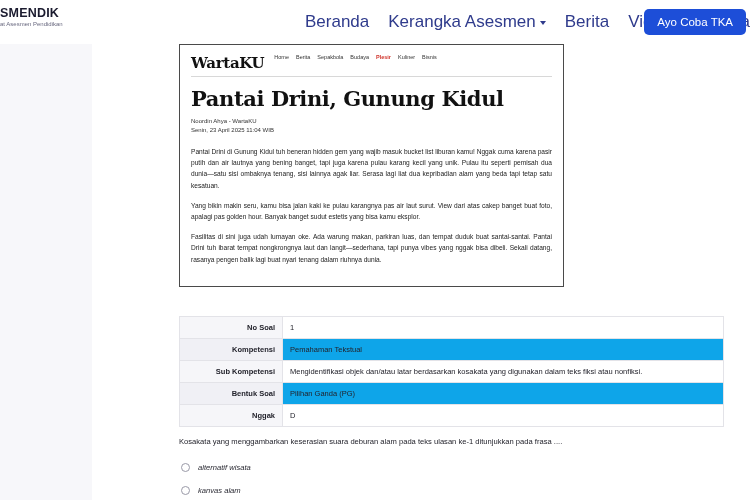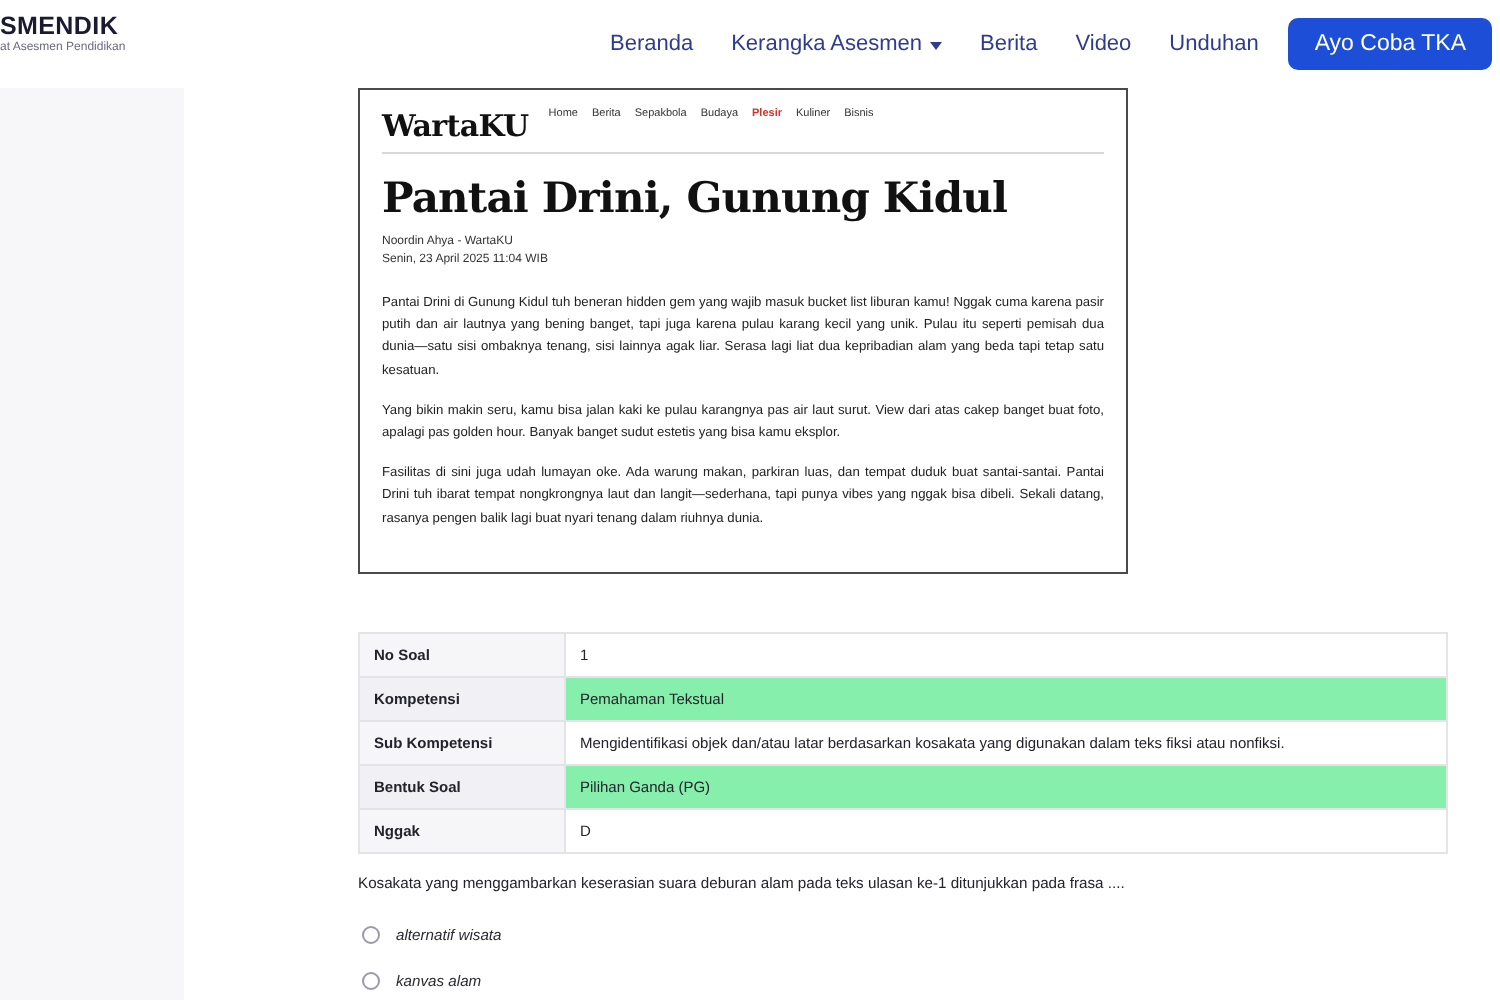--- a/index.html
+++ b/index.html
@@ -56,21 +56,21 @@
   .navlinks {
     position: absolute;
     left: 305px;
     top: 0;
     height: 44px;
     display: flex;
     align-items: center;
     gap: 19px;
   }
   .navlink {
-    font-size: 11px;
+    font-size: 17px;
     color: #2f3b8c;
     cursor: pointer;
     white-space: nowrap;
     display: flex;
     align-items: center;
     gap: 4px;
     text-align: center;
   }
   .chev {
     display: inline-block;
@@ -187,22 +187,23 @@
   .info-table td {
     border: 1px solid #e3e3e8;
     padding: 6px 7px;
     vertical-align: middle;
     color: #23232c;
   }
   .info-table td.k {
     width: 88px;
     font-weight: bold;
     background: #f6f6f9;
-  }
-  .info-table tr.alt td { background: #86efac; }
+    text-align: right;
+  }
+  .info-table tr.alt td { background: #0ea5e9; }
   .info-table tr.alt td.k { background: #f0f0f5; }
 
   
   .question {
     position: absolute;
     left: 87px;
     top: 392px;
     width: 545px;
     font-size: 7.6px;
     color: #23232c;

